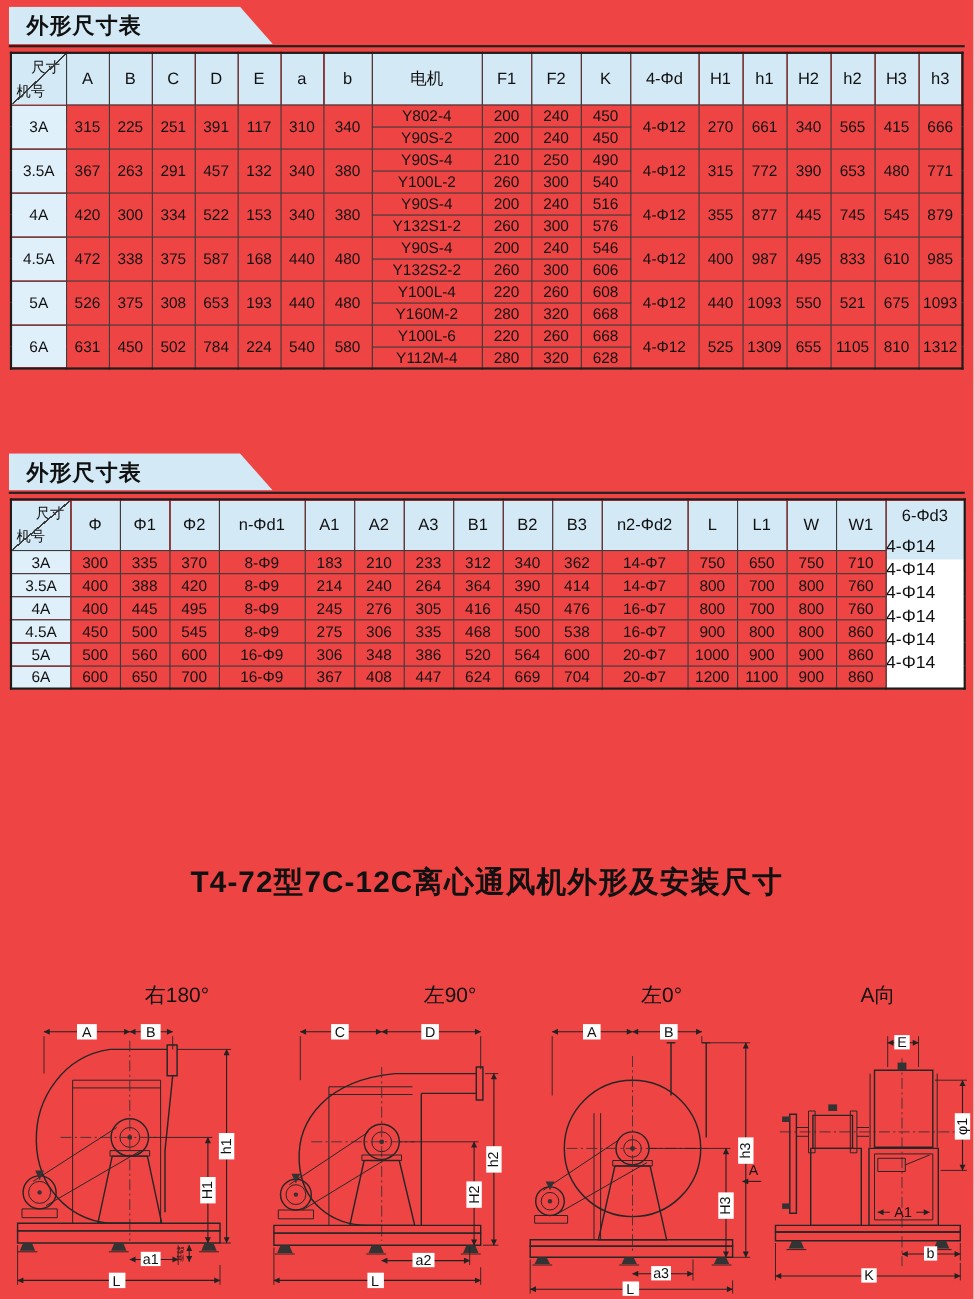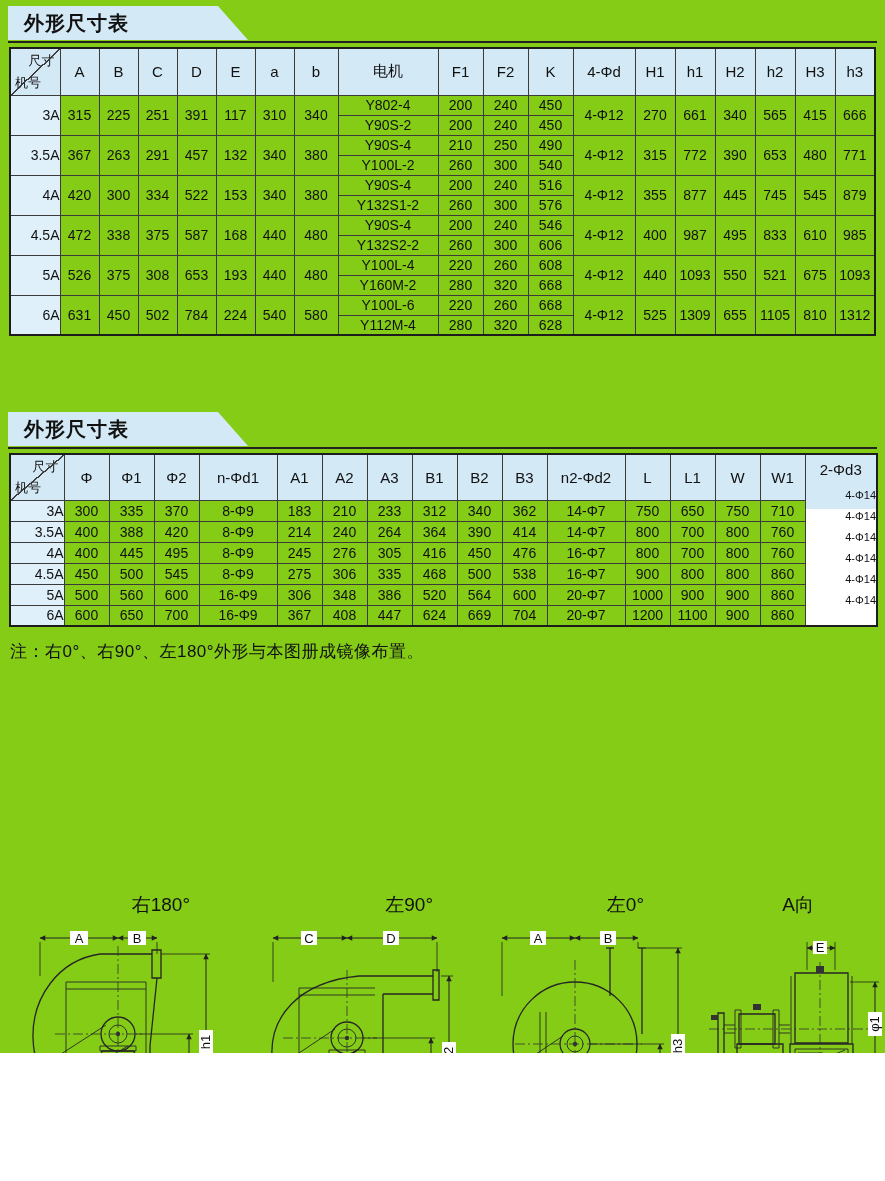--- a/index.html
+++ b/index.html
@@ -1,61 +1,61 @@
 <!DOCTYPE html>
 <html style="--hdr: #d3e9f6; --mdl: #dff0fa; --bd: #3b3b3b;"><head>
 <meta charset="utf-8">
 <style>
   :root{
     --hdr:#d3e9f6; --mdl:#dff0fa; --bd:#3b3b3b; --obd:#1d1d1d; --ink:#111;
   }
   *{box-sizing:border-box;}
   html,body{margin:0;padding:0;background:#fff;}
   body{font-family:"Liberation Sans","DejaVu Sans",sans-serif;color:var(--ink);}
-  .page{position:relative;width:885px;height:1053px;background:#84cc16;overflow:hidden;}
+  .page{position:relative;width:885px;height:1181px;background:#ef4444;overflow:hidden;}
 
   
   .tab{position:absolute;left:8px;height:34px;background:var(--hdr);
        clip-path:polygon(0 0,calc(100% - 30px) 0,100% 100%,0 100%);
        width:240px;display:flex;align-items:center;padding-left:16px;}
   .tab span{font-size:20px;font-weight:bold;letter-spacing:1px;}
   .rule{position:absolute;left:8px;width:869px;height:2px;background:#222;}
 
   
   table{border-collapse:collapse;table-layout:fixed;position:absolute;left:9px;
         border:2px solid var(--obd);}
   td,th{border:1px solid var(--bd);text-align:center;vertical-align:middle;
         padding:0;font-weight:normal;overflow:hidden;white-space:nowrap;}
   tr.hdr th{background:var(--hdr);font-size:15px;}
   #t1 tr.hdr{height:47px;} #t1 tr{height:20px;} #t1 td{font-size:14px;}
   #t2 tr.hdr{height:46px;} #t2 tr{height:21px;} #t2 td{font-size:14px;}
-  td.model{background:var(--mdl);font-size:14px;text-align:right;}
+  td.model{background:var(--mdl);font-size:14px;}
   td.motor{font-size:13px;}
 
   
   th.corner{position:relative;background:var(--hdr);}
   th.corner::after{content:"";position:absolute;inset:0;
     background:linear-gradient(to bottom right,transparent calc(50% - 0.7px),
       var(--bd) calc(50% - 0.7px),var(--bd) calc(50% + 0.7px),transparent calc(50% + 0.7px));}
   th.corner .ct{position:absolute;top:3px;right:5px;font-size:13px;}
   th.corner .cb{position:absolute;bottom:3px;left:4px;font-size:13px;}
 
   
   td.phi3{vertical-align:top;padding:0;
     background:linear-gradient(var(--hdr) 0 54px,#fff 54px);}
   .p3wrap{position:relative;width:100%;height:170px;}
   .p3h{display:block;text-align:center;padding-top:6px;font-size:15px;}
-  .p3v{position:absolute;left:0;width:100%;text-align:right;font-size:11px;}
+  .p3v{position:absolute;left:0;width:100%;text-align:left;font-size:16px;}
 
   .note{position:absolute;left:10px;top:640px;font-size:17px;letter-spacing:0.5px;}
   .main-title{position:absolute;left:0;top:784px;width:885px;text-align:center;
     font-size:27px;font-weight:bold;letter-spacing:1px;}
 
   .dlabel{position:absolute;top:892px;width:130px;text-align:right;font-size:19px;}
-  #dl0{left:60px;} #dl1{left:303px;} #dl2{left:514px;} #dl3{left:684px;}
+  #dl0{left:60px;} #dl1{left:303px;} #dl2{left:490px;} #dl3{left:684px;}
 
   .drawings{position:absolute;left:0;top:916px;width:885px;height:263px;display:flex;}
   svg text{font-family:"Liberation Sans","DejaVu Sans",sans-serif;font-size:13px;fill:#111;}
   .ol{stroke:#262626;stroke-width:1.3;fill:none;}
   .tl{stroke:#262626;stroke-width:0.9;fill:none;}
   .cl{stroke:#333;stroke-width:0.8;fill:none;stroke-dasharray:10 3 2 3;}
   .ext{stroke:#222;stroke-width:0.8;fill:none;}
   .dim{stroke:#222;stroke-width:1;fill:none;
        marker-start:url(#arr);marker-end:url(#arr);}
   .dime{stroke:#222;stroke-width:1;fill:none;marker-end:url(#arr);}
@@ -334,21 +334,21 @@
           <th>B1</th>
           <th>B2</th>
           <th>B3</th>
           <th>n2-Φd2</th>
           <th>L</th>
           <th>L1</th>
           <th>W</th>
           <th>W1</th>
           <td class="phi3" rowspan="7">
             <div class="p3wrap">
-              <span class="p3h">2-Φd3</span>
+              <span class="p3h">6-Φd3</span>
               <span class="p3v" style="top: 34px;">4-Φ14</span>
               <span class="p3v" style="top: 55px;">4-Φ14</span>
               <span class="p3v" style="top: 76px;">4-Φ14</span>
               <span class="p3v" style="top: 97px;">4-Φ14</span>
               <span class="p3v" style="top: 118px;">4-Φ14</span>
               <span class="p3v" style="top: 139px;">4-Φ14</span>
             </div>
           </td>
         </tr>
         <tr>
@@ -455,22 +455,22 @@
           <td>704</td>
           <td>20-Φ7</td>
           <td>1200</td>
           <td>1100</td>
           <td>900</td>
           <td>860</td>
         </tr>
       </tbody>
   </table>
 
-  <div class="note">注：右0°、右90°、左180°外形与本图册成镜像布置。</div>
-
+
+  <div class="main-title">T4-72型7C-12C离心通风机外形及安装尺寸</div>
 
   <div class="dlabel" id="dl0">右180°</div>
   <div class="dlabel" id="dl1">左90°</div>
   <div class="dlabel" id="dl2">左0°</div>
   <div class="dlabel" id="dl3">A向</div>
 
   <div class="drawings">
 
     <svg width="235" height="263" viewBox="0 0 235 263">
       <g>

